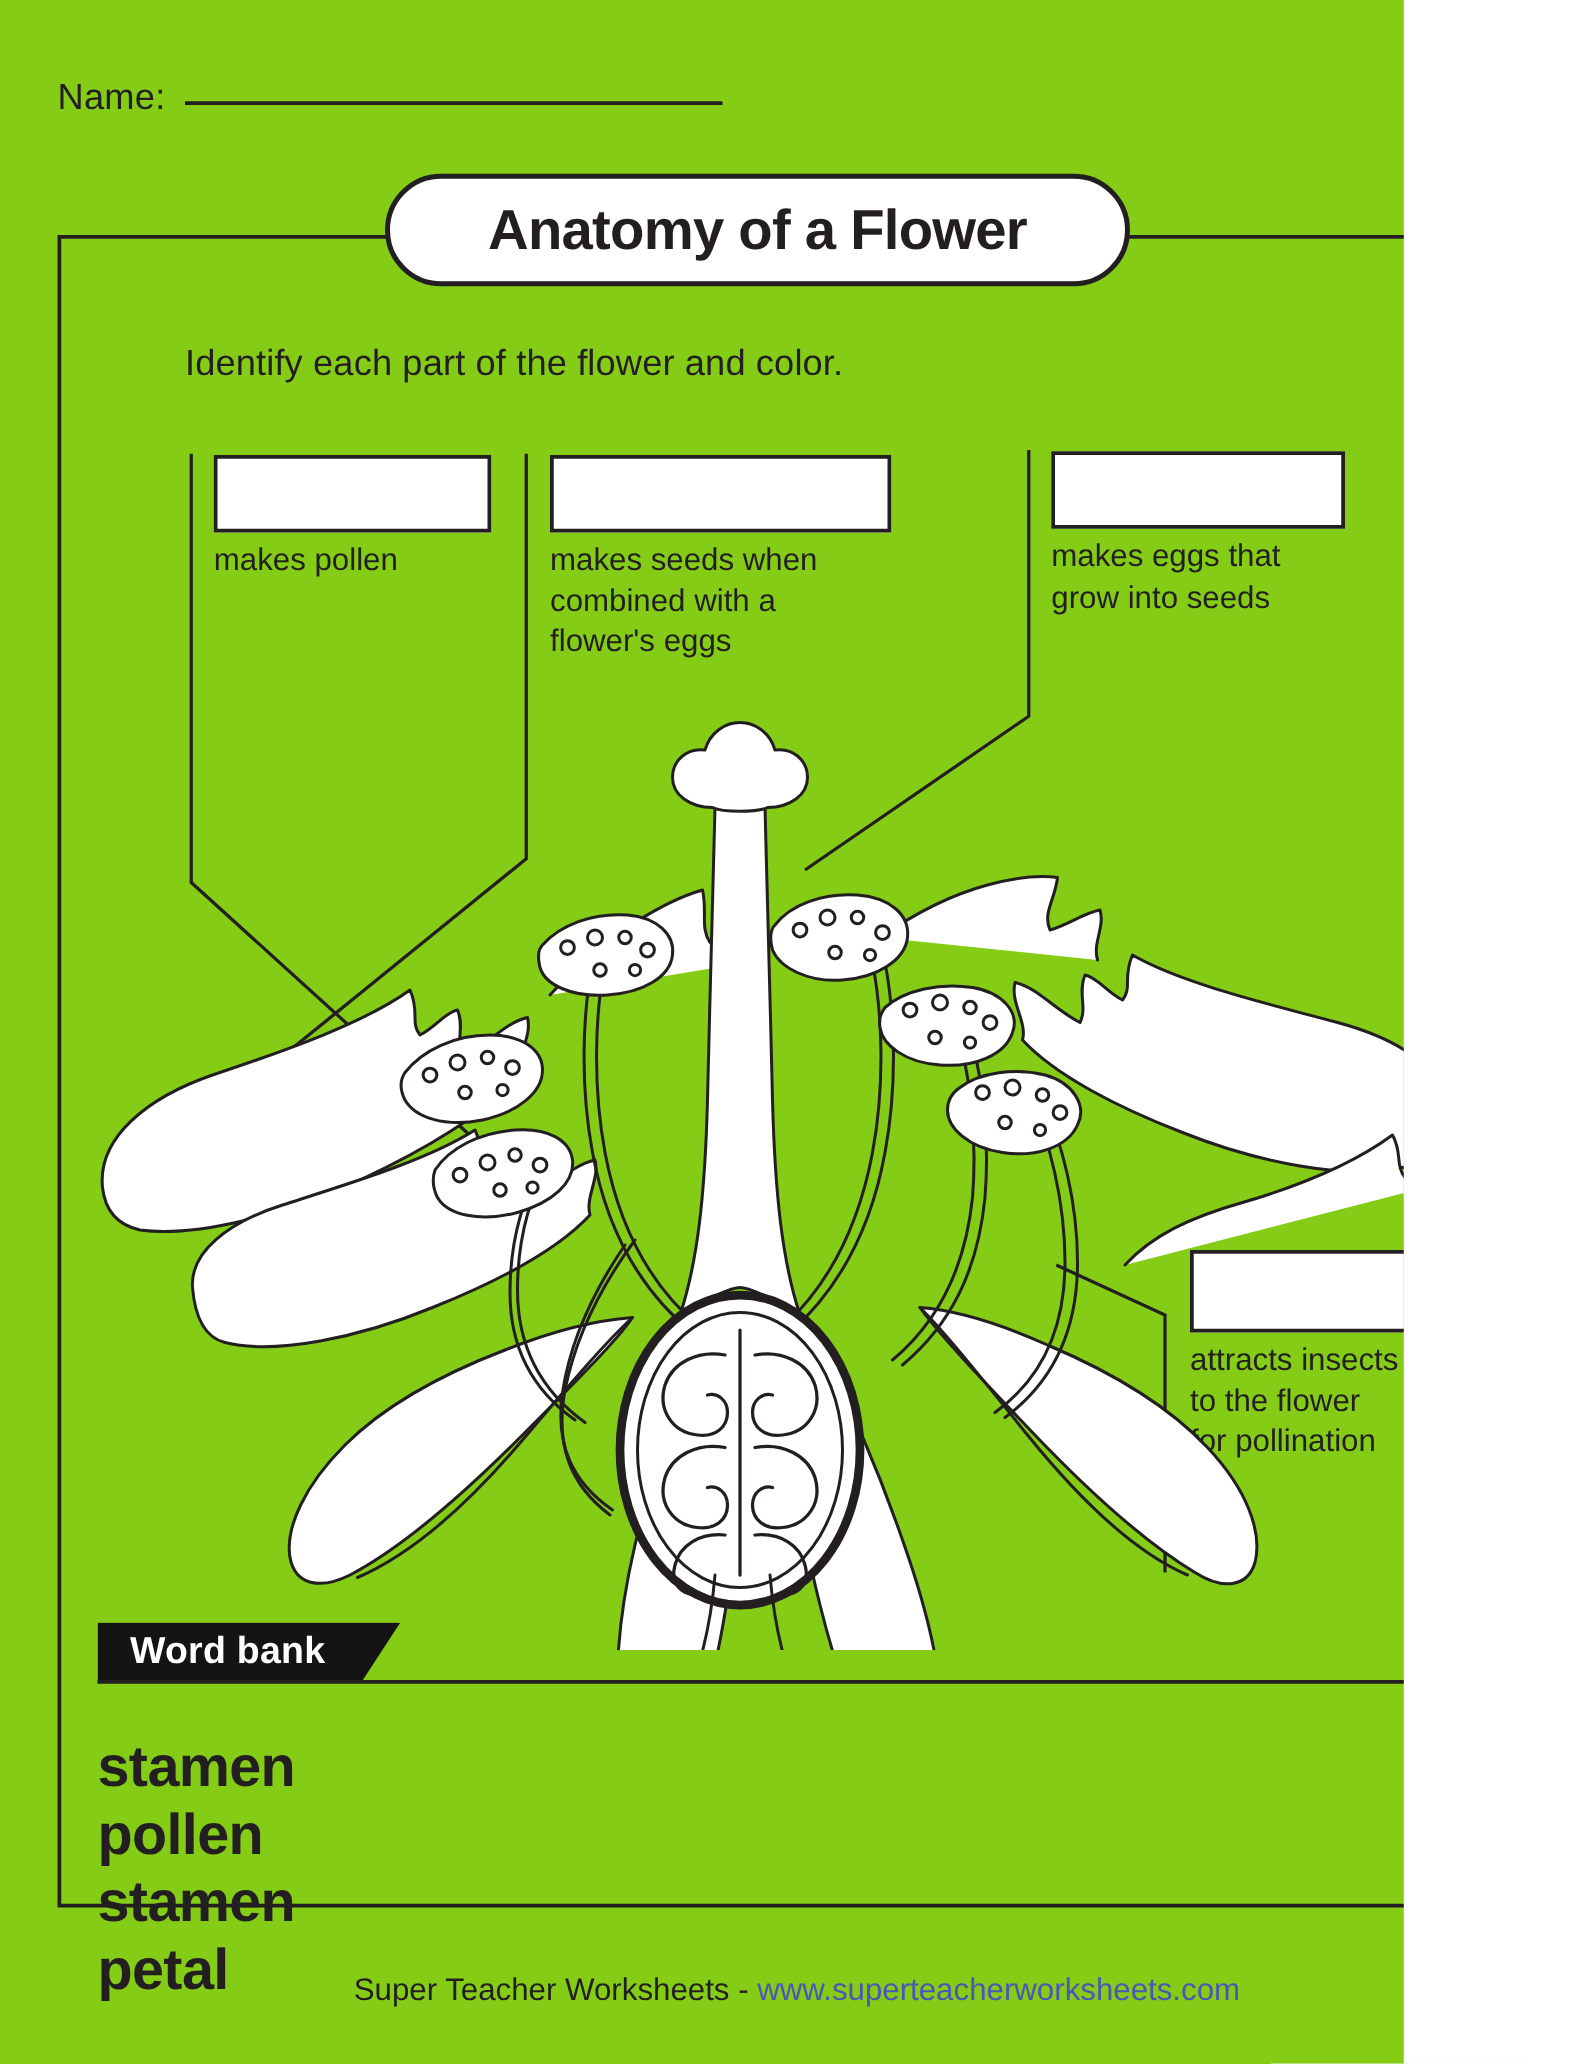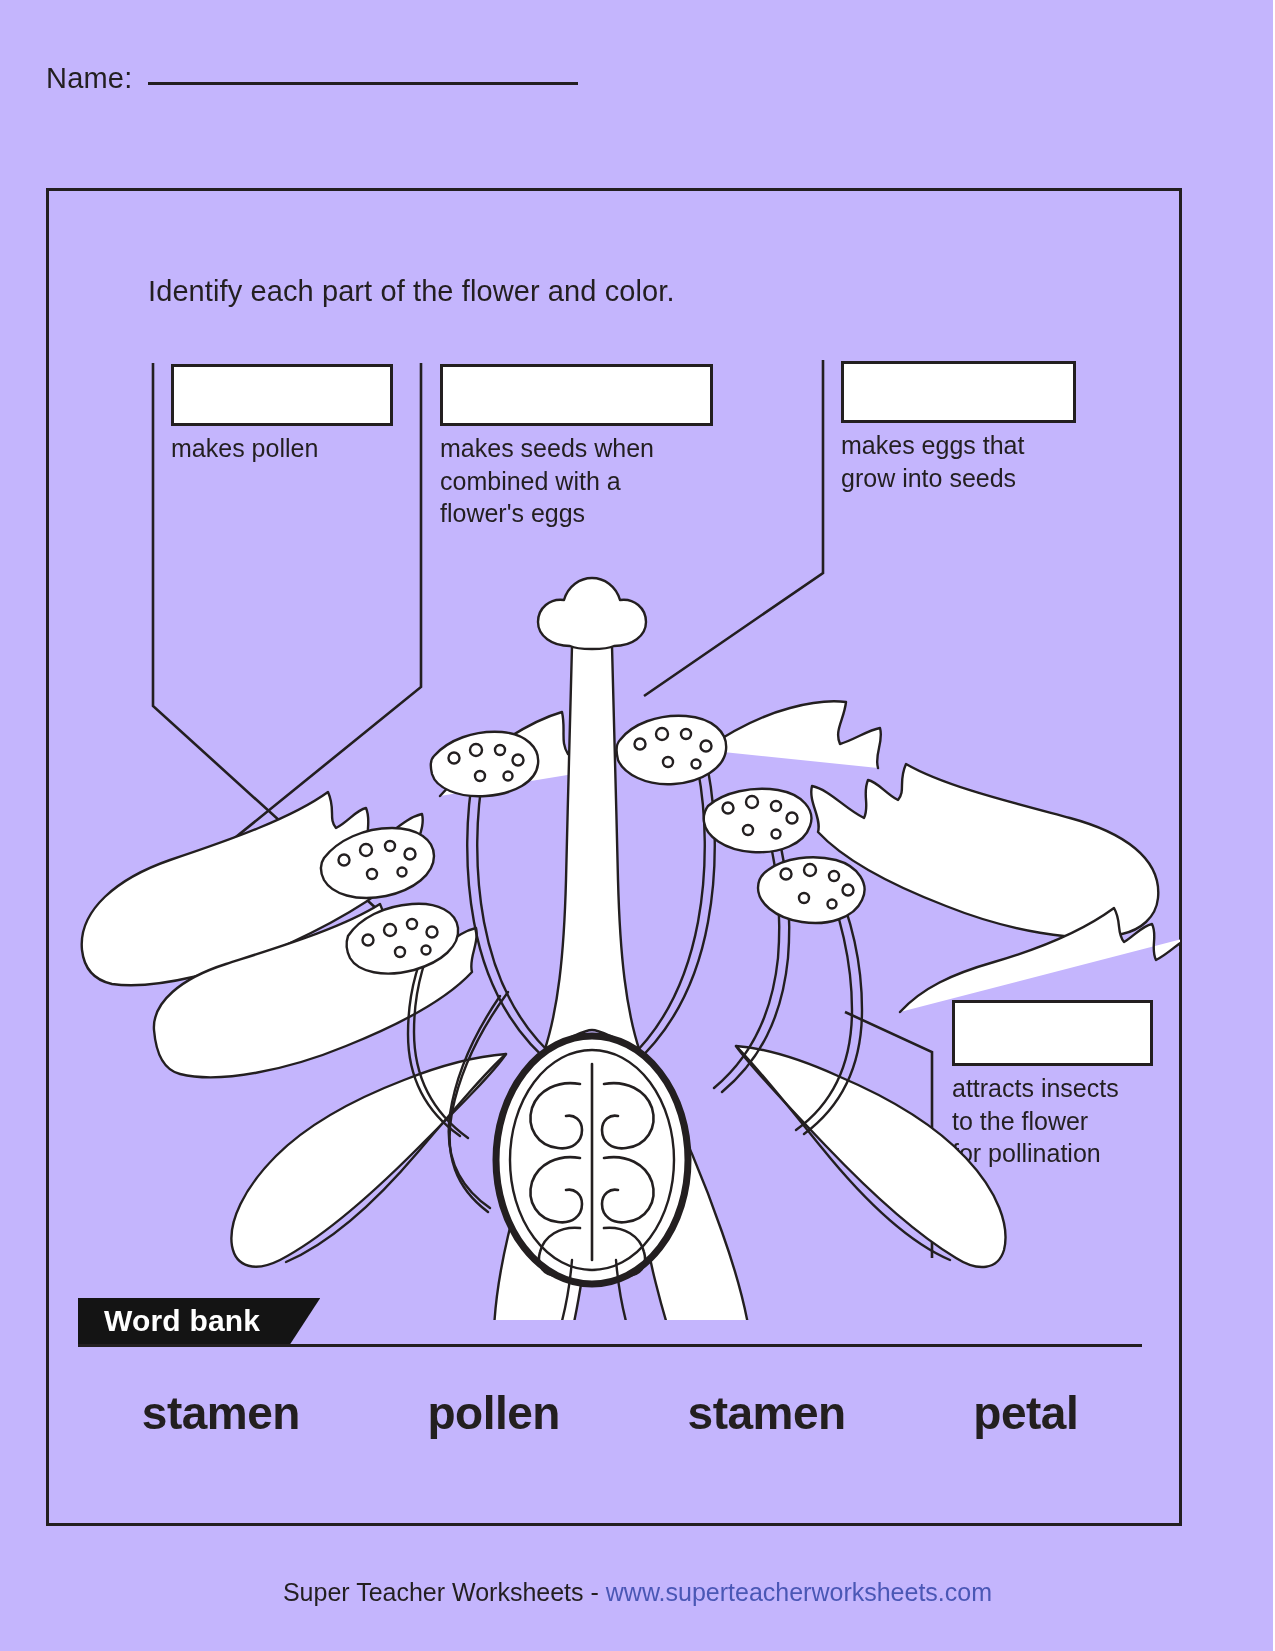--- a/index.html
+++ b/index.html
@@ -7,23 +7,23 @@
     margin: 0;
     padding: 0;
     background: #ffffff;
   }
   body {
     font-family: "Liberation Sans", sans-serif;
     color: #231f20;
   }
   #page {
     position: relative;
-    width: 1273px;
+    width: 1123px;
     height: 1651px;
-    background: #c4b5fd;
+    background: #84cc16;
     overflow: hidden;
   }
 
   
   #name-row {
     position: absolute;
     left: 46px;
     top: 62px;
     display: flex;
     align-items: baseline;
@@ -161,20 +161,21 @@
     border-bottom: 3px solid #231f20;
   }
   #wordbank-words {
     position: absolute;
     left: 78px;
     top: 1386px;
     width: 1064px;
     display: flex;
     justify-content: space-around;
     align-items: baseline;
+    flex-direction: column;
   }
   .wordbank-word {
     font-size: 46px;
     font-weight: bold;
     color: #231f20;
     letter-spacing: -0.5px;
   }
 
   
   #footer {
@@ -196,20 +197,23 @@
 
 <div id="page">
 
   <div id="name-row">
     <span id="name-label">Name:</span>
     <span id="name-line"></span>
   </div>
 
   <div id="page-frame"></div>
 
+  <div id="title-pill">
+    <span id="title-text">Anatomy of a Flower</span>
+  </div>
 
   <div id="instruction">Identify each part of the flower and color.</div>
 
   <svg id="leaders" viewBox="0 0 1275 1651" xmlns="http://www.w3.org/2000/svg">
     <g fill="none" stroke="#231f20" stroke-width="2.6" stroke-linejoin="miter" stroke-linecap="butt">
 
       <path d="M153,363 L153,706 L400,930"></path>
 
       <path d="M421,363 L421,687 L152,905"></path>
 

